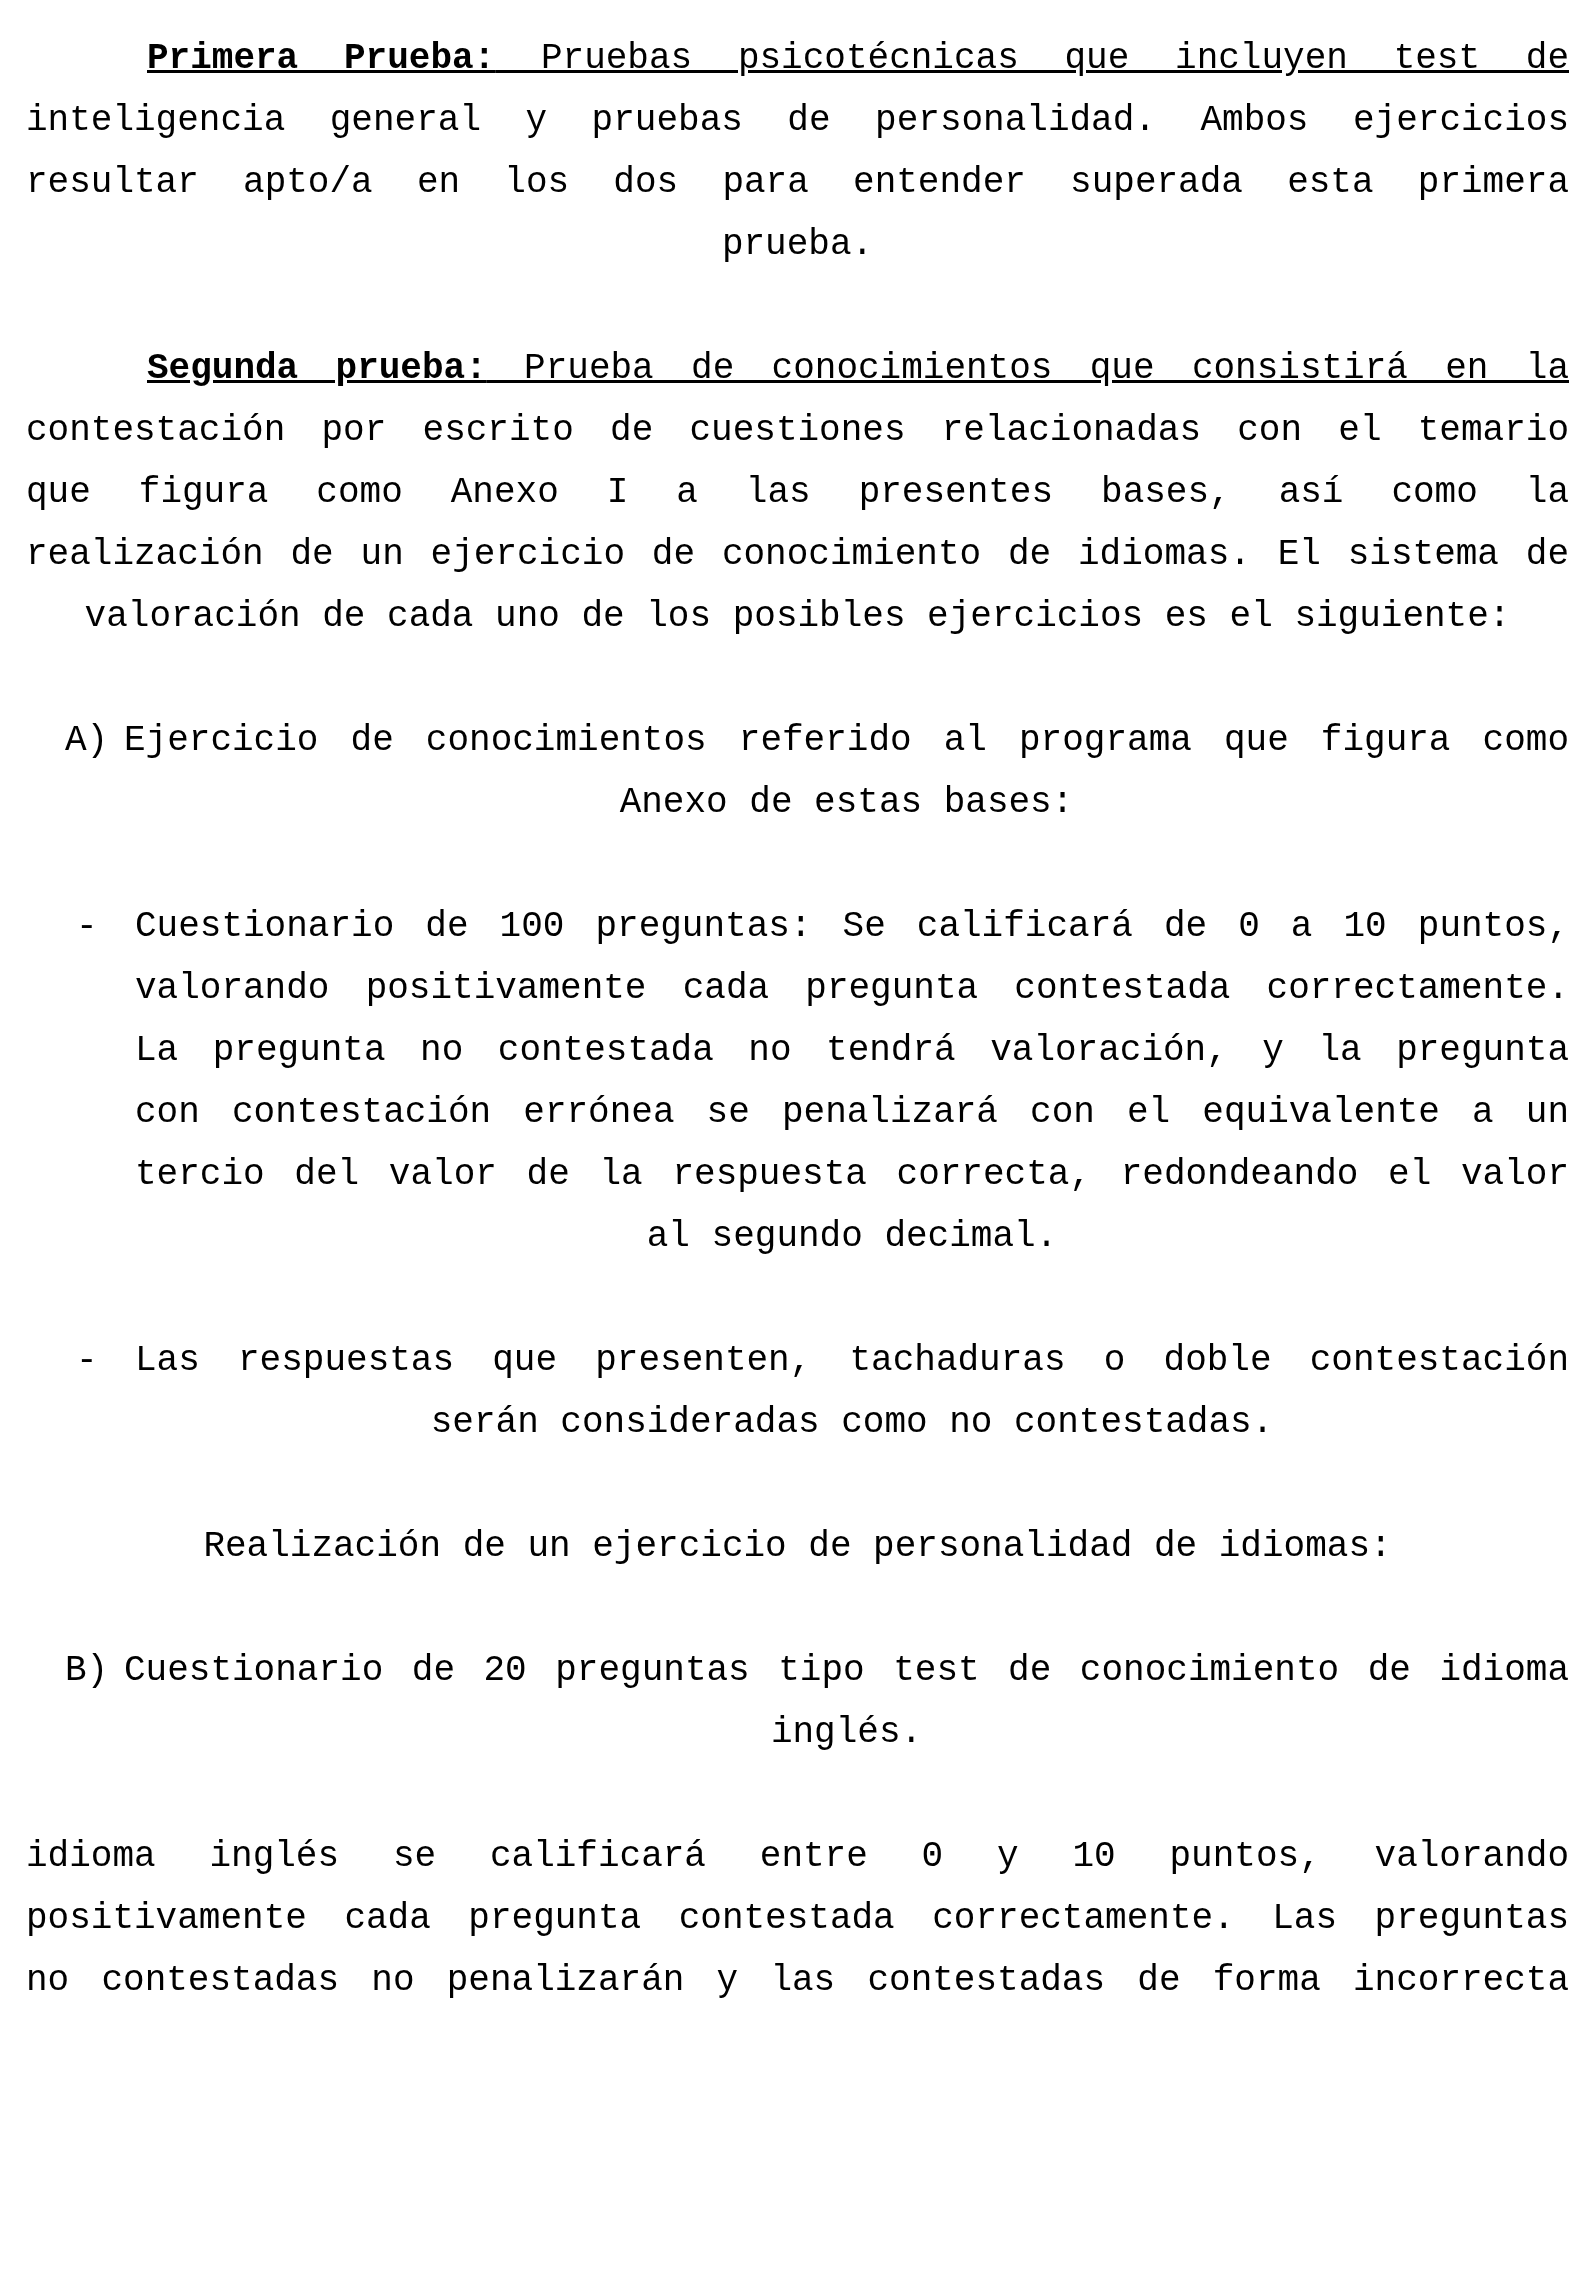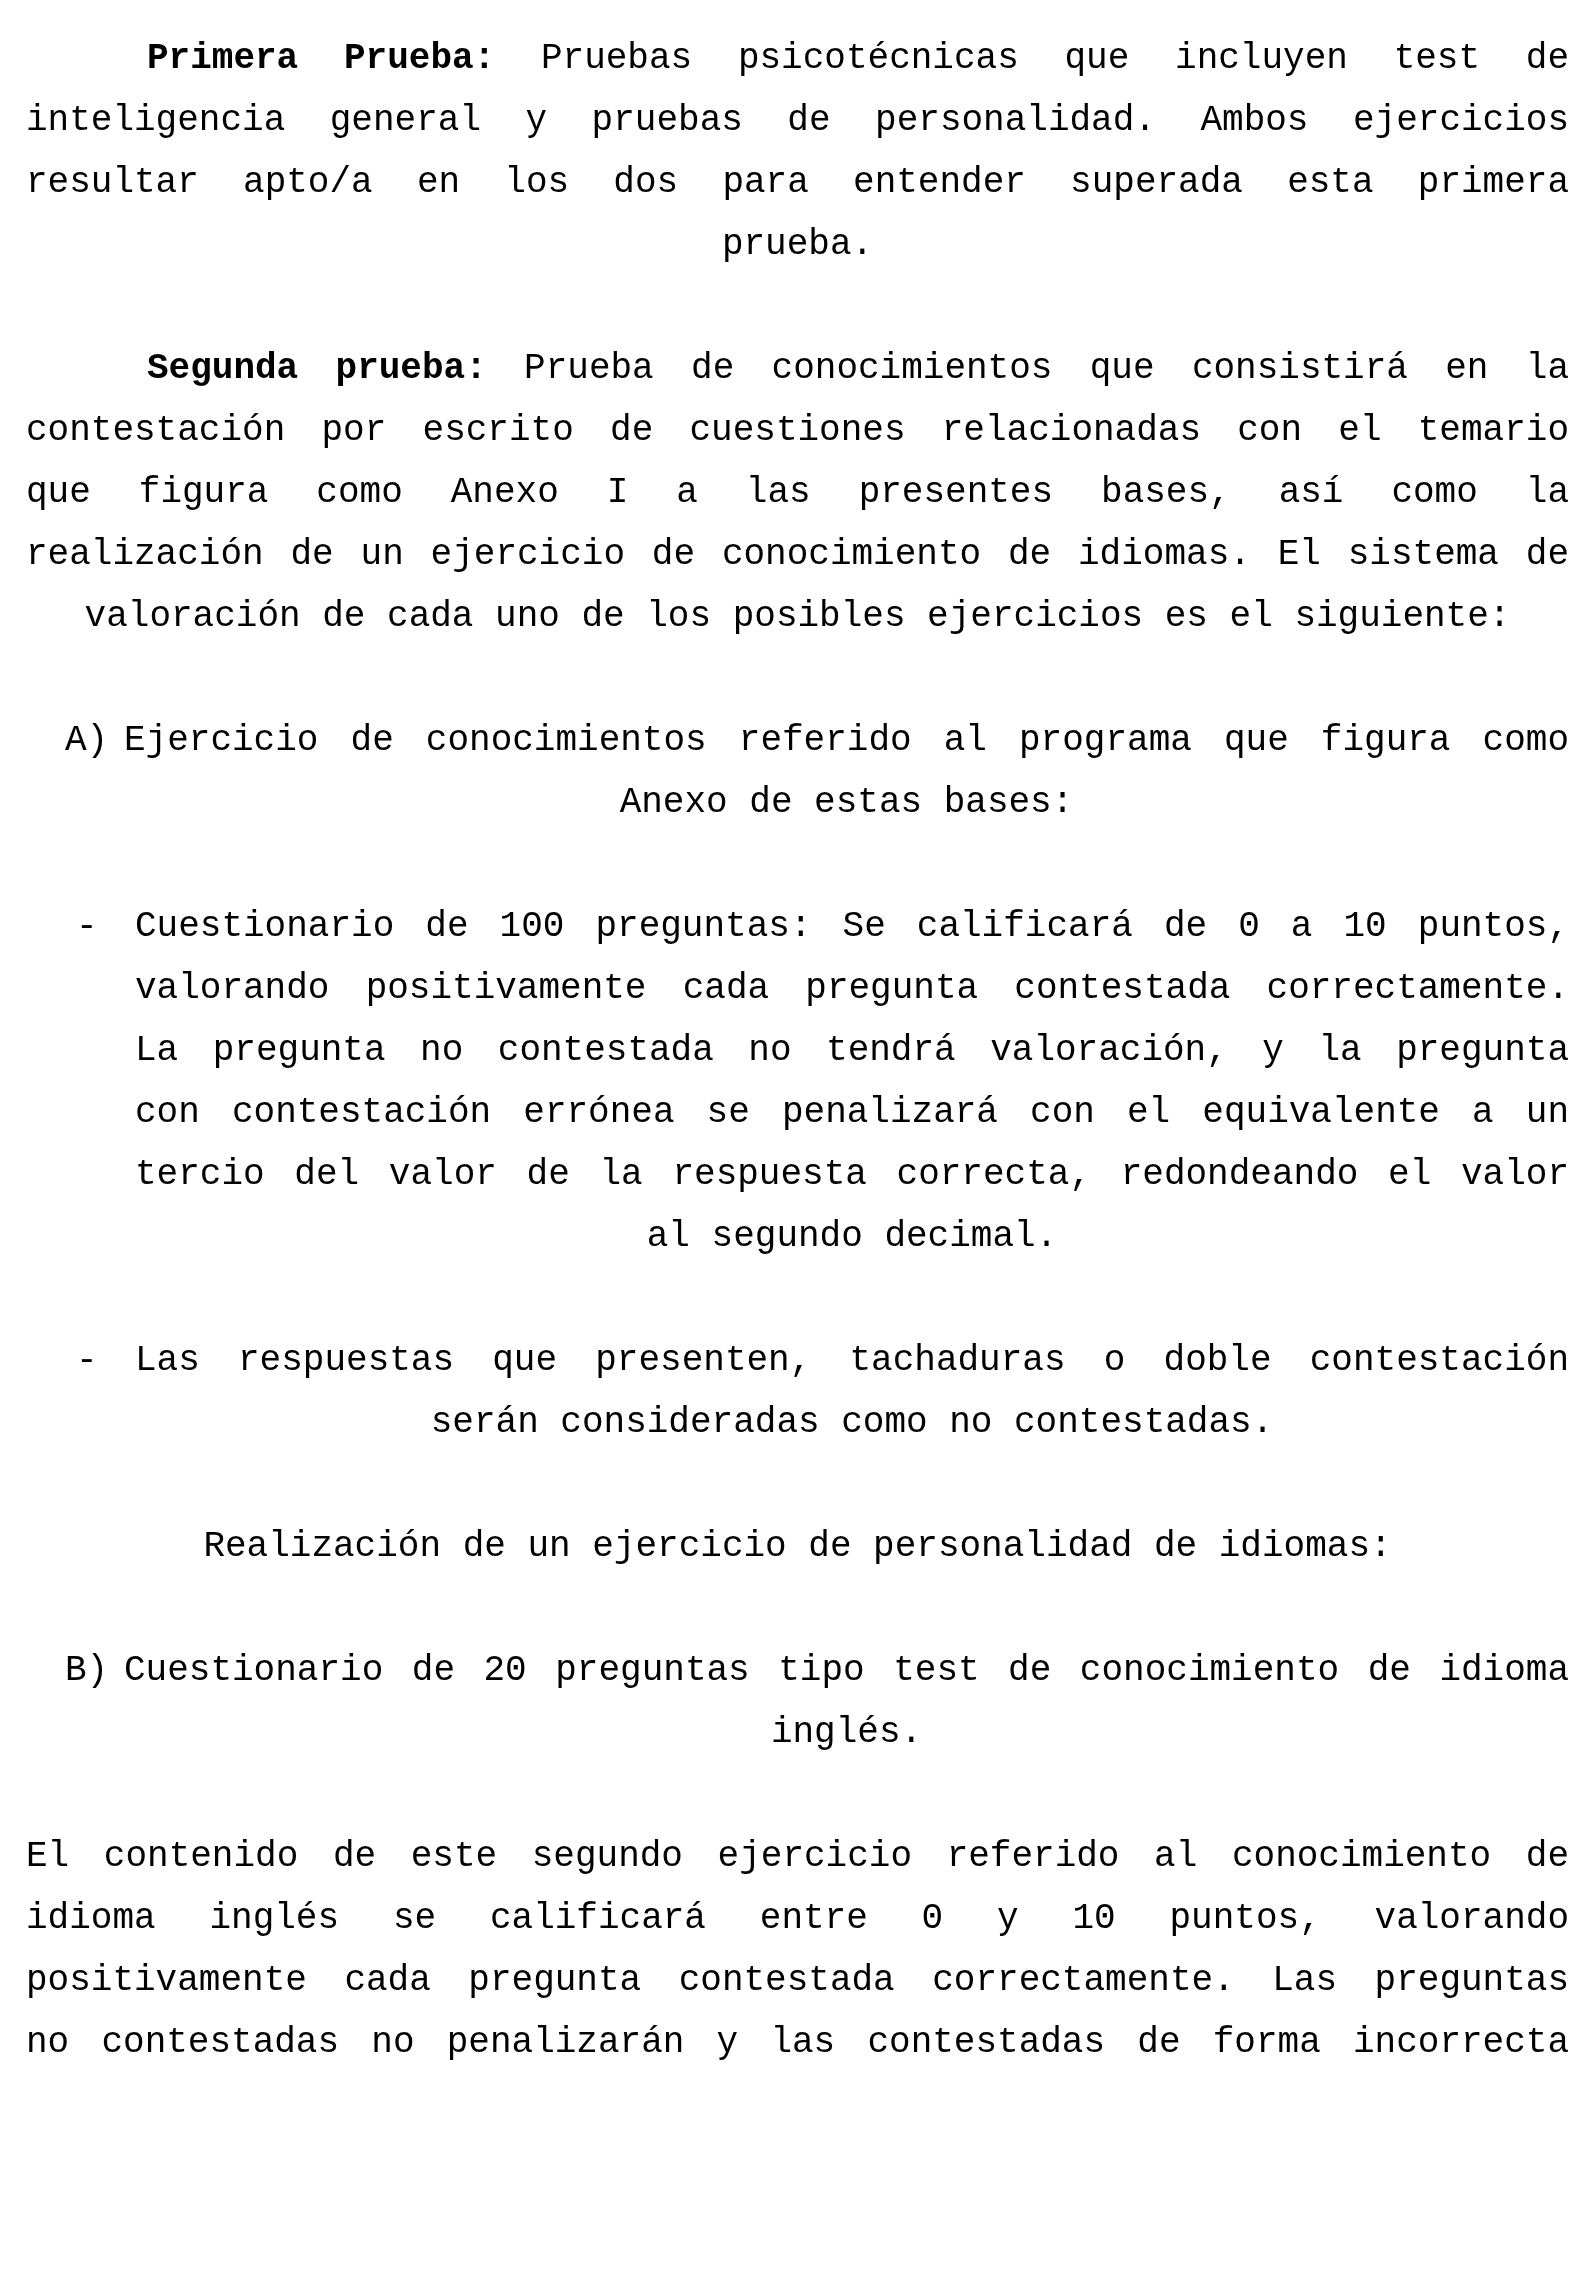--- a/index.html
+++ b/index.html
@@ -30,20 +30,21 @@
     text-align: center;
     word-spacing: normal;
   }
   .line.justify {
     text-align: justify;
     text-align-last: justify;
     text-justify: inter-word;
   }
   .line.indent {
     text-indent: 121px;
+    text-decoration: underline;
   }
   .bold-seg { font-weight: bold; }
   
   .block.lettered { padding-left: 98px; }
   .block.lettered > .marker {
     position: absolute;
     left: 39px;
     top: 0;
     line-height: 62px;
     white-space: pre;
@@ -96,19 +97,18 @@
     </div>
     <div class="block">
       <div class="line"><span class="plain-seg">Realización de un ejercicio de personalidad de idiomas:</span></div>
     </div>
     <div class="block lettered">
       <span class="marker">B)</span>
       <div class="line justify"><span class="plain-seg">Cuestionario de 20 preguntas tipo test de conocimiento de idioma</span></div>
       <div class="line"><span class="plain-seg">inglés.</span></div>
     </div>
     <div class="block">
-      <div class="line justify"><span class="plain-seg">El contenido de este segundo ejercicio referido al conocimiento de</span></div>
       <div class="line justify"><span class="plain-seg">idioma inglés se calificará entre 0 y 10 puntos, valorando</span></div>
       <div class="line justify"><span class="plain-seg">positivamente cada pregunta contestada correctamente. Las preguntas</span></div>
       <div class="line justify"><span class="plain-seg">no contestadas no penalizarán y las contestadas de forma incorrecta</span></div>
     </div>
   </main>
 
 
 </body></html>

